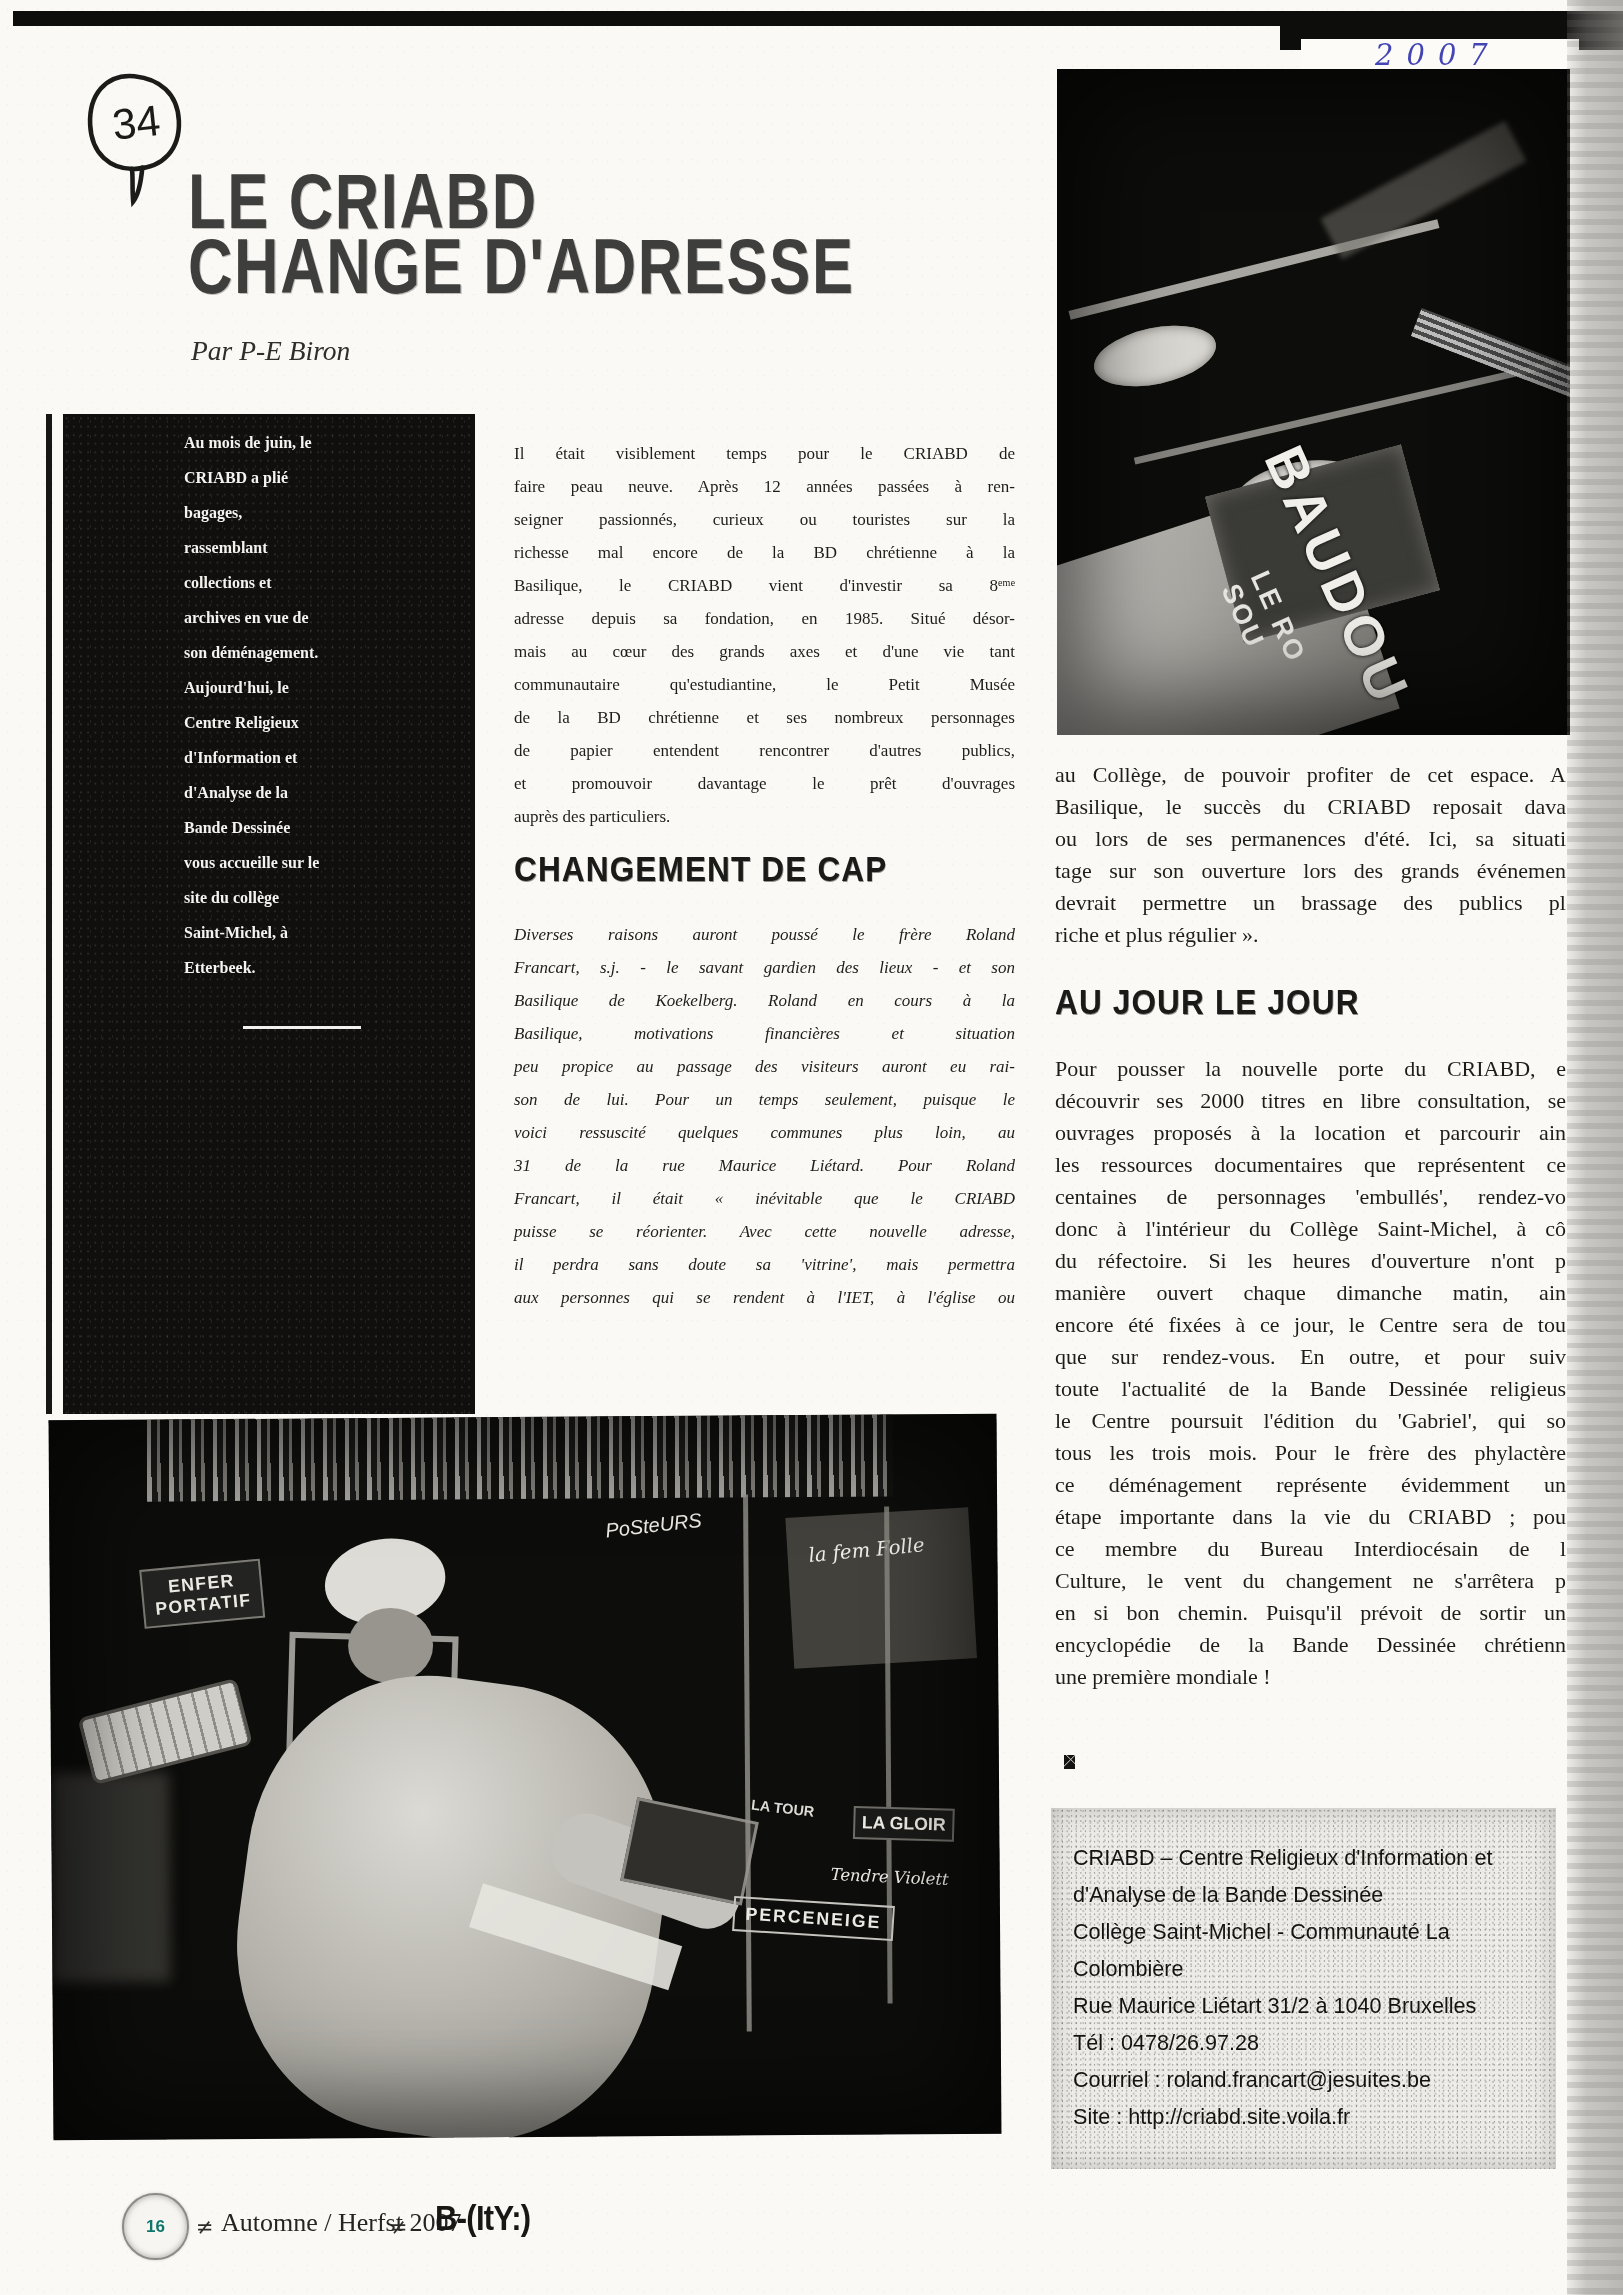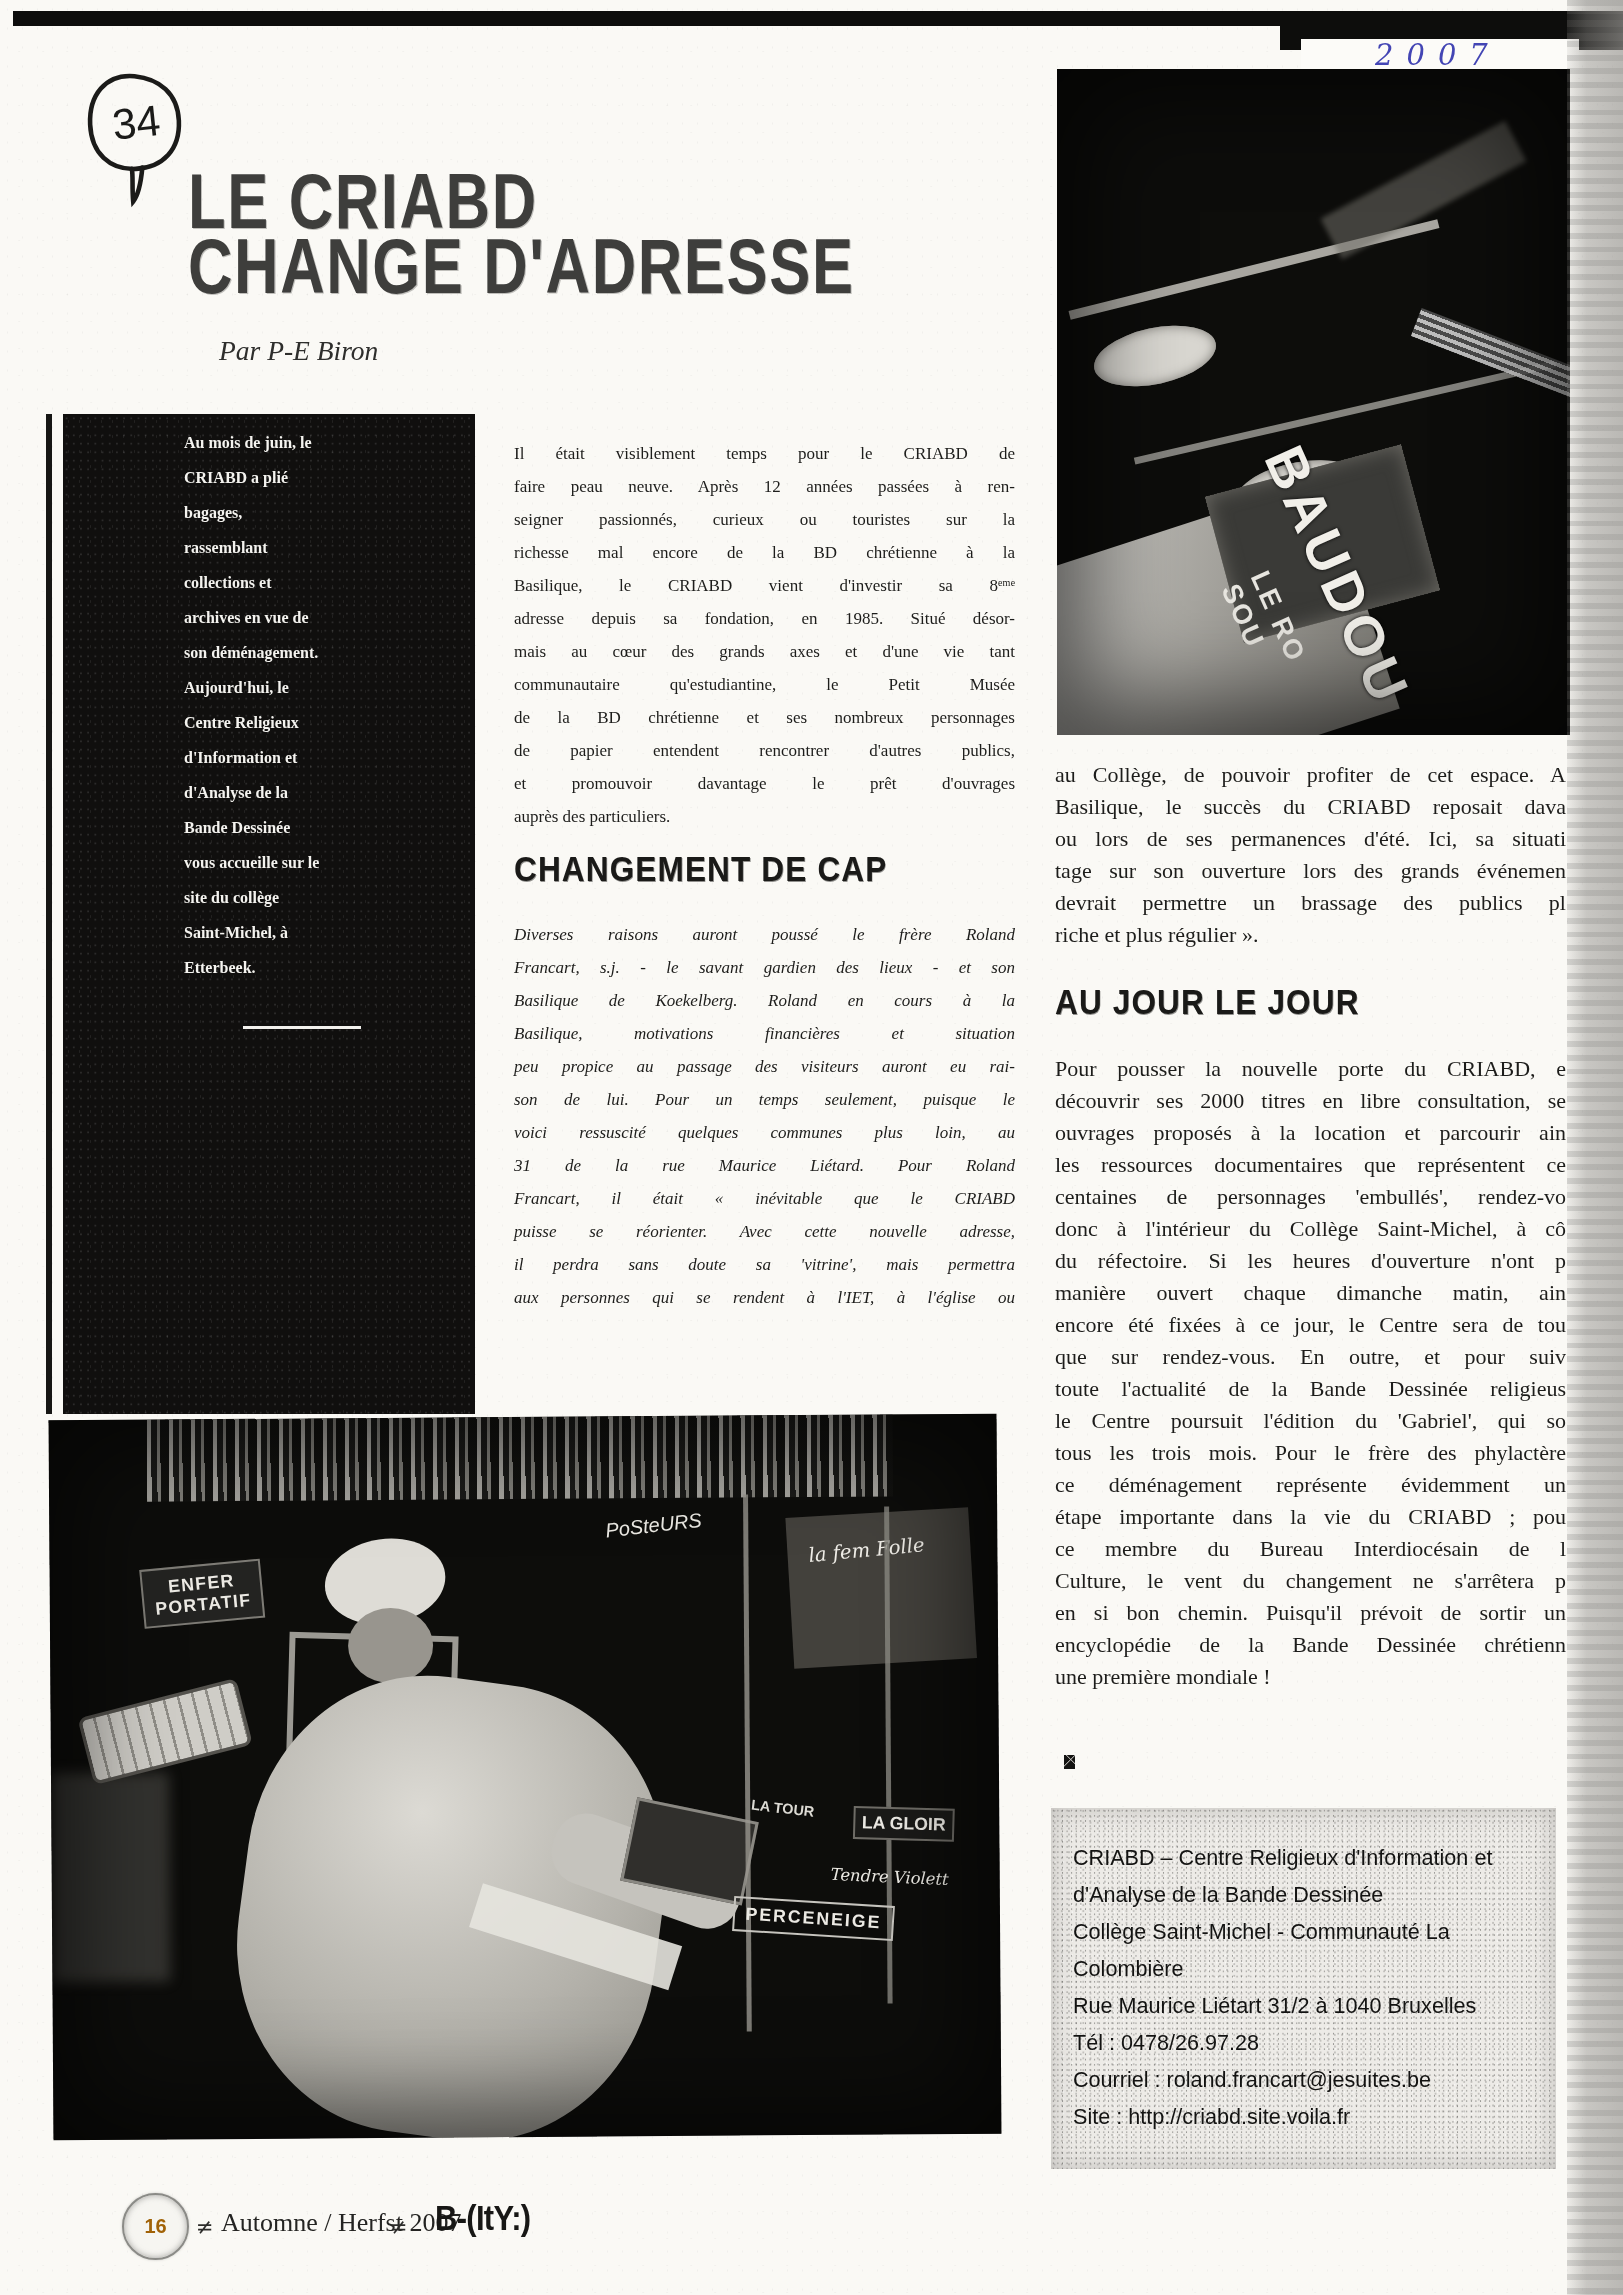--- a/index.html
+++ b/index.html
@@ -17,21 +17,21 @@
                    repeating-linear-gradient(180deg,rgba(90,90,88,.25) 0 5.9px,rgba(190,188,184,.2) 5.9px 13.7px);}
   .year-strip{left:1301px;top:39px;width:278px;height:31px;background:#fcfbf8;}
   .handwritten-year{left:1375px;top:38px;font-family:"DejaVu Serif",serif;font-style:italic;
         font-size:29px;color:#4345b4;letter-spacing:13px;}
 
   
   .page-title{left:188px;top:169px;font-family:"Liberation Sans","DejaVu Sans",sans-serif;
         font-weight:bold;font-size:77px;line-height:65px;color:#3e3e3c;letter-spacing:2px;
         transform:scaleX(.8);transform-origin:left top;white-space:pre-line;
         text-shadow:1.3px 1.3px 0 rgba(80,80,78,.35);}
-  .byline{left:191px;top:335px;font-style:italic;font-size:27.5px;color:#2e2e2c;margin-left:28px;}
+  .byline{left:191px;top:335px;font-style:italic;font-size:27.5px;color:#2e2e2c;}
 
   
   .left-rule{left:46px;top:414px;width:5.9px;height:1000px;background:#161614;}
   .sidebar-box{left:63px;top:414px;width:412px;height:1000px;background:#100f0e;
         background-image:radial-gradient(rgba(255,255,255,.14) 0.7px,transparent 1px),
                          radial-gradient(rgba(255,255,255,.08) 0.7px,transparent 0.9px);
         background-size:7.2px 8.5px,11px 15px;}
   .sidebar-text{left:184px;top:425px;width:275px;font-weight:bold;font-size:16px;line-height:35px;
         color:#f4f3ef;white-space:pre-line;}
   .sidebar-divider{left:243px;top:1026px;width:118px;height:3.3px;background:#f2f1ed;}
@@ -59,21 +59,21 @@
   .infobox-text{left:22px;top:31px;width:466px;font-family:"Liberation Sans","DejaVu Sans",sans-serif;
         font-size:21.6px;line-height:37px;color:#131312;white-space:pre-line;}
 
   .end-mark{left:1064px;top:1755px;width:11px;height:14.4px;background:#131311;
         background-image:linear-gradient(135deg,transparent 40%,#d9d7d3 42%,transparent 50%),
                          linear-gradient(45deg,transparent 60%,#d9d7d3 62%,transparent 70%);}
 
   
   .footer-badge{left:122px;top:2193px;width:63px;height:63px;border:2.6px solid #8b8b87;border-radius:50%;
         background:#f6f5f1;box-shadow:inset 0 0 6.5px rgba(110,110,106,.6),0 0 2.6px rgba(120,120,116,.4);
-        font-family:"Liberation Sans","DejaVu Sans",sans-serif;font-weight:bold;font-size:20px;color:#a16207;
+        font-family:"Liberation Sans","DejaVu Sans",sans-serif;font-weight:bold;font-size:17px;color:#0f766e;
         display:flex;align-items:center;justify-content:center;text-align:right;}
   .footer-sep{font-size:21px;color:#2c2c2a;font-family:"DejaVu Sans",sans-serif;}
   .issue-date{left:221px;top:2208px;font-size:26px;color:#242422;}
   .magazine-logo{left:435px;top:2199px;font-family:"Liberation Sans","DejaVu Sans",sans-serif;
         font-weight:bold;font-size:31px;letter-spacing:-0.7px;color:#171715;transform:scaleY(1.12);transform-origin:left top;}
 
   
   .bubble{left:82px;top:71px;}
 </style>
 </head>

